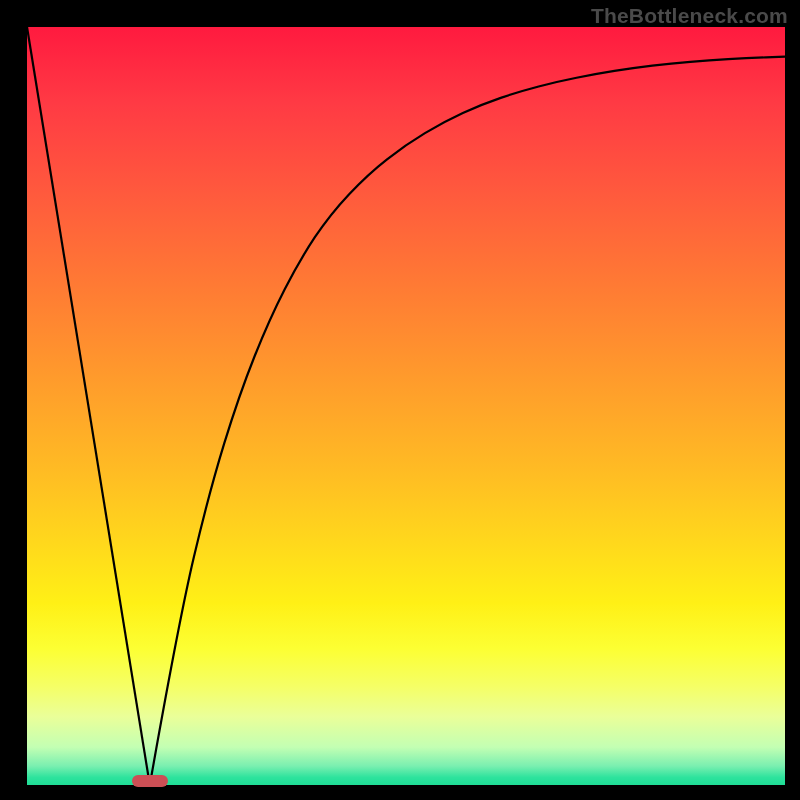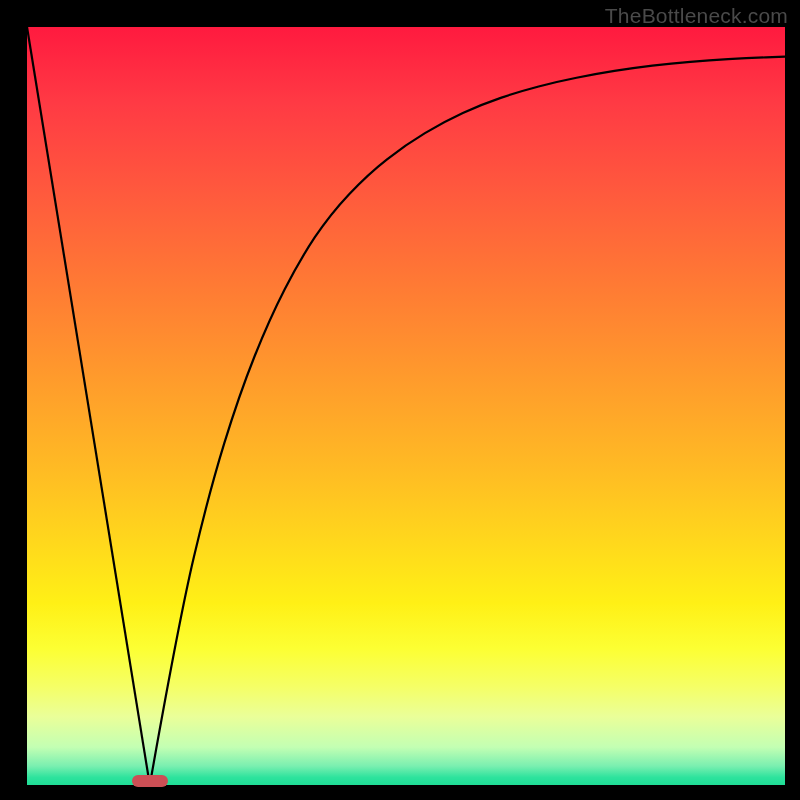--- a/index.html
+++ b/index.html
@@ -41,21 +41,21 @@
       #2de39d 99%,
       #1fdd96 100%
     );
   }
   .watermark {
     position: absolute;
     top: 4px;
     right: 12px;
     color: #4a4a4a;
     font-size: 21px;
-    font-weight: 400;
+    font-weight: 700;
     letter-spacing: 0.2px;
     user-select: none;
   }
   .marker {
     position: absolute;
     width: 36px;
     height: 12px;
     border-radius: 6px;
     background: #cc4f55;
     transform: translate(-50%, -50%);

